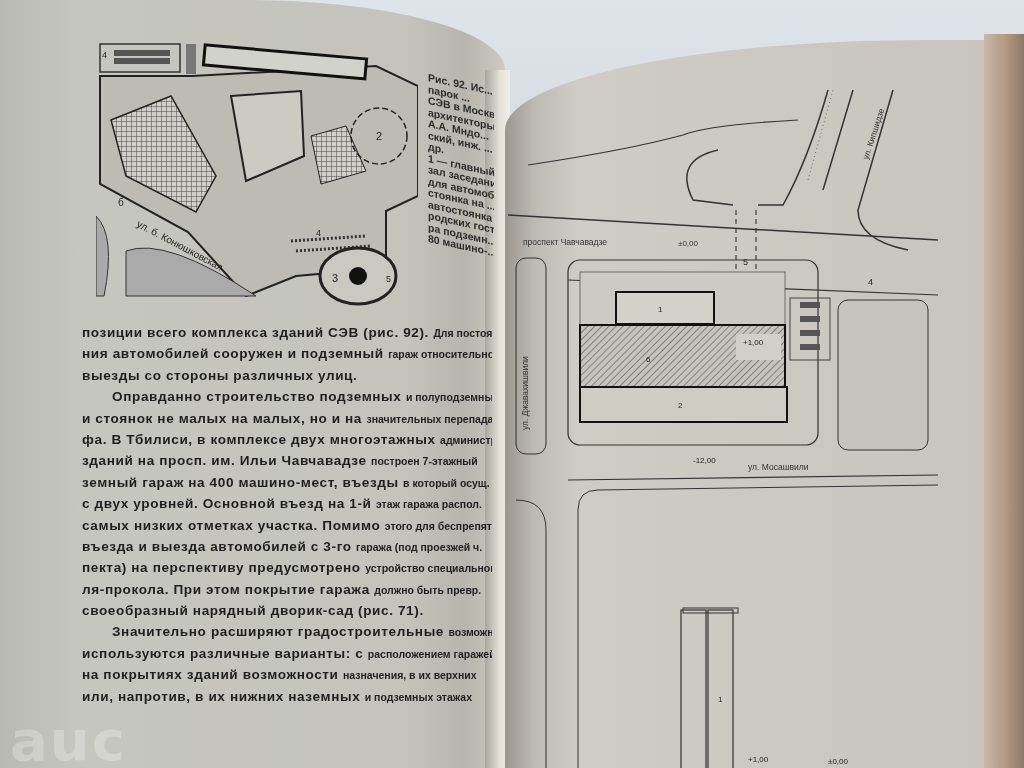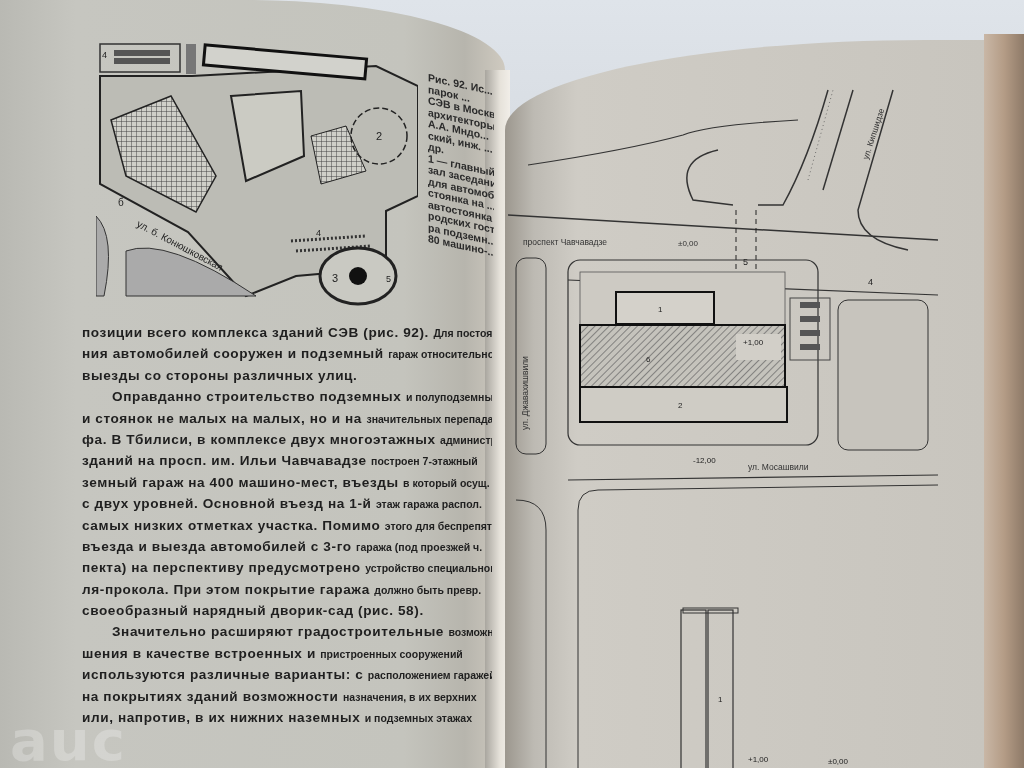--- a/index.html
+++ b/index.html
@@ -94,23 +94,22 @@
     <div class="ln ind"><span>Оправданно строительство подземных </span><span class="small">и полуподземных</span></div>
     <div class="ln"><span>и стоянок не малых на малых, но и на </span><span class="small">значительных перепадах</span></div>
     <div class="ln"><span>фа. В Тбилиси, в комплексе двух многоэтажных </span><span class="small">администр.</span></div>
     <div class="ln"><span>зданий на просп. им. Ильи Чавчавадзе </span><span class="small">построен 7-этажный</span></div>
     <div class="ln"><span>земный гараж на 400 машино-мест, въезды </span><span class="small">в который осущ.</span></div>
     <div class="ln"><span>с двух уровней. Основной въезд на 1-й </span><span class="small">этаж гаража распол.</span></div>
     <div class="ln"><span>самых низких отметках участка. Помимо </span><span class="small">этого для беспрепятств.</span></div>
     <div class="ln"><span>въезда и выезда автомобилей с 3-го </span><span class="small">гаража (под проезжей ч.</span></div>
     <div class="ln"><span>пекта) на перспективу предусмотрено </span><span class="small">устройство специального</span></div>
     <div class="ln"><span>ля-прокола. При этом покрытие гаража </span><span class="small">должно быть превр.</span></div>
-    <div class="ln"><span>своеобразный нарядный дворик-сад (рис. 58).</span><span class="small"></span></div>
+    <div class="ln"><span>своеобразный нарядный дворик-сад (рис. 71).</span><span class="small"></span></div>
     <div class="ln ind"><span>Значительно расширяют градостроительные </span><span class="small">возможности</span></div>
-    <div class="ln"><span>шения в качестве встроенных и </span><span class="small">пристроенных сооружений</span></div>
     <div class="ln"><span>используются различные варианты: с </span><span class="small">расположением гаражей</span></div>
     <div class="ln"><span>на покрытиях зданий возможности </span><span class="small">назначения, в их верхних</span></div>
     <div class="ln"><span>или, напротив, в их нижних наземных </span><span class="small">и подземных этажах</span></div>
   </div>
 
 <div class="watermark">auc</div>
 
 <div class="page-right"></div>
 <div class="right-cover"></div>
 

